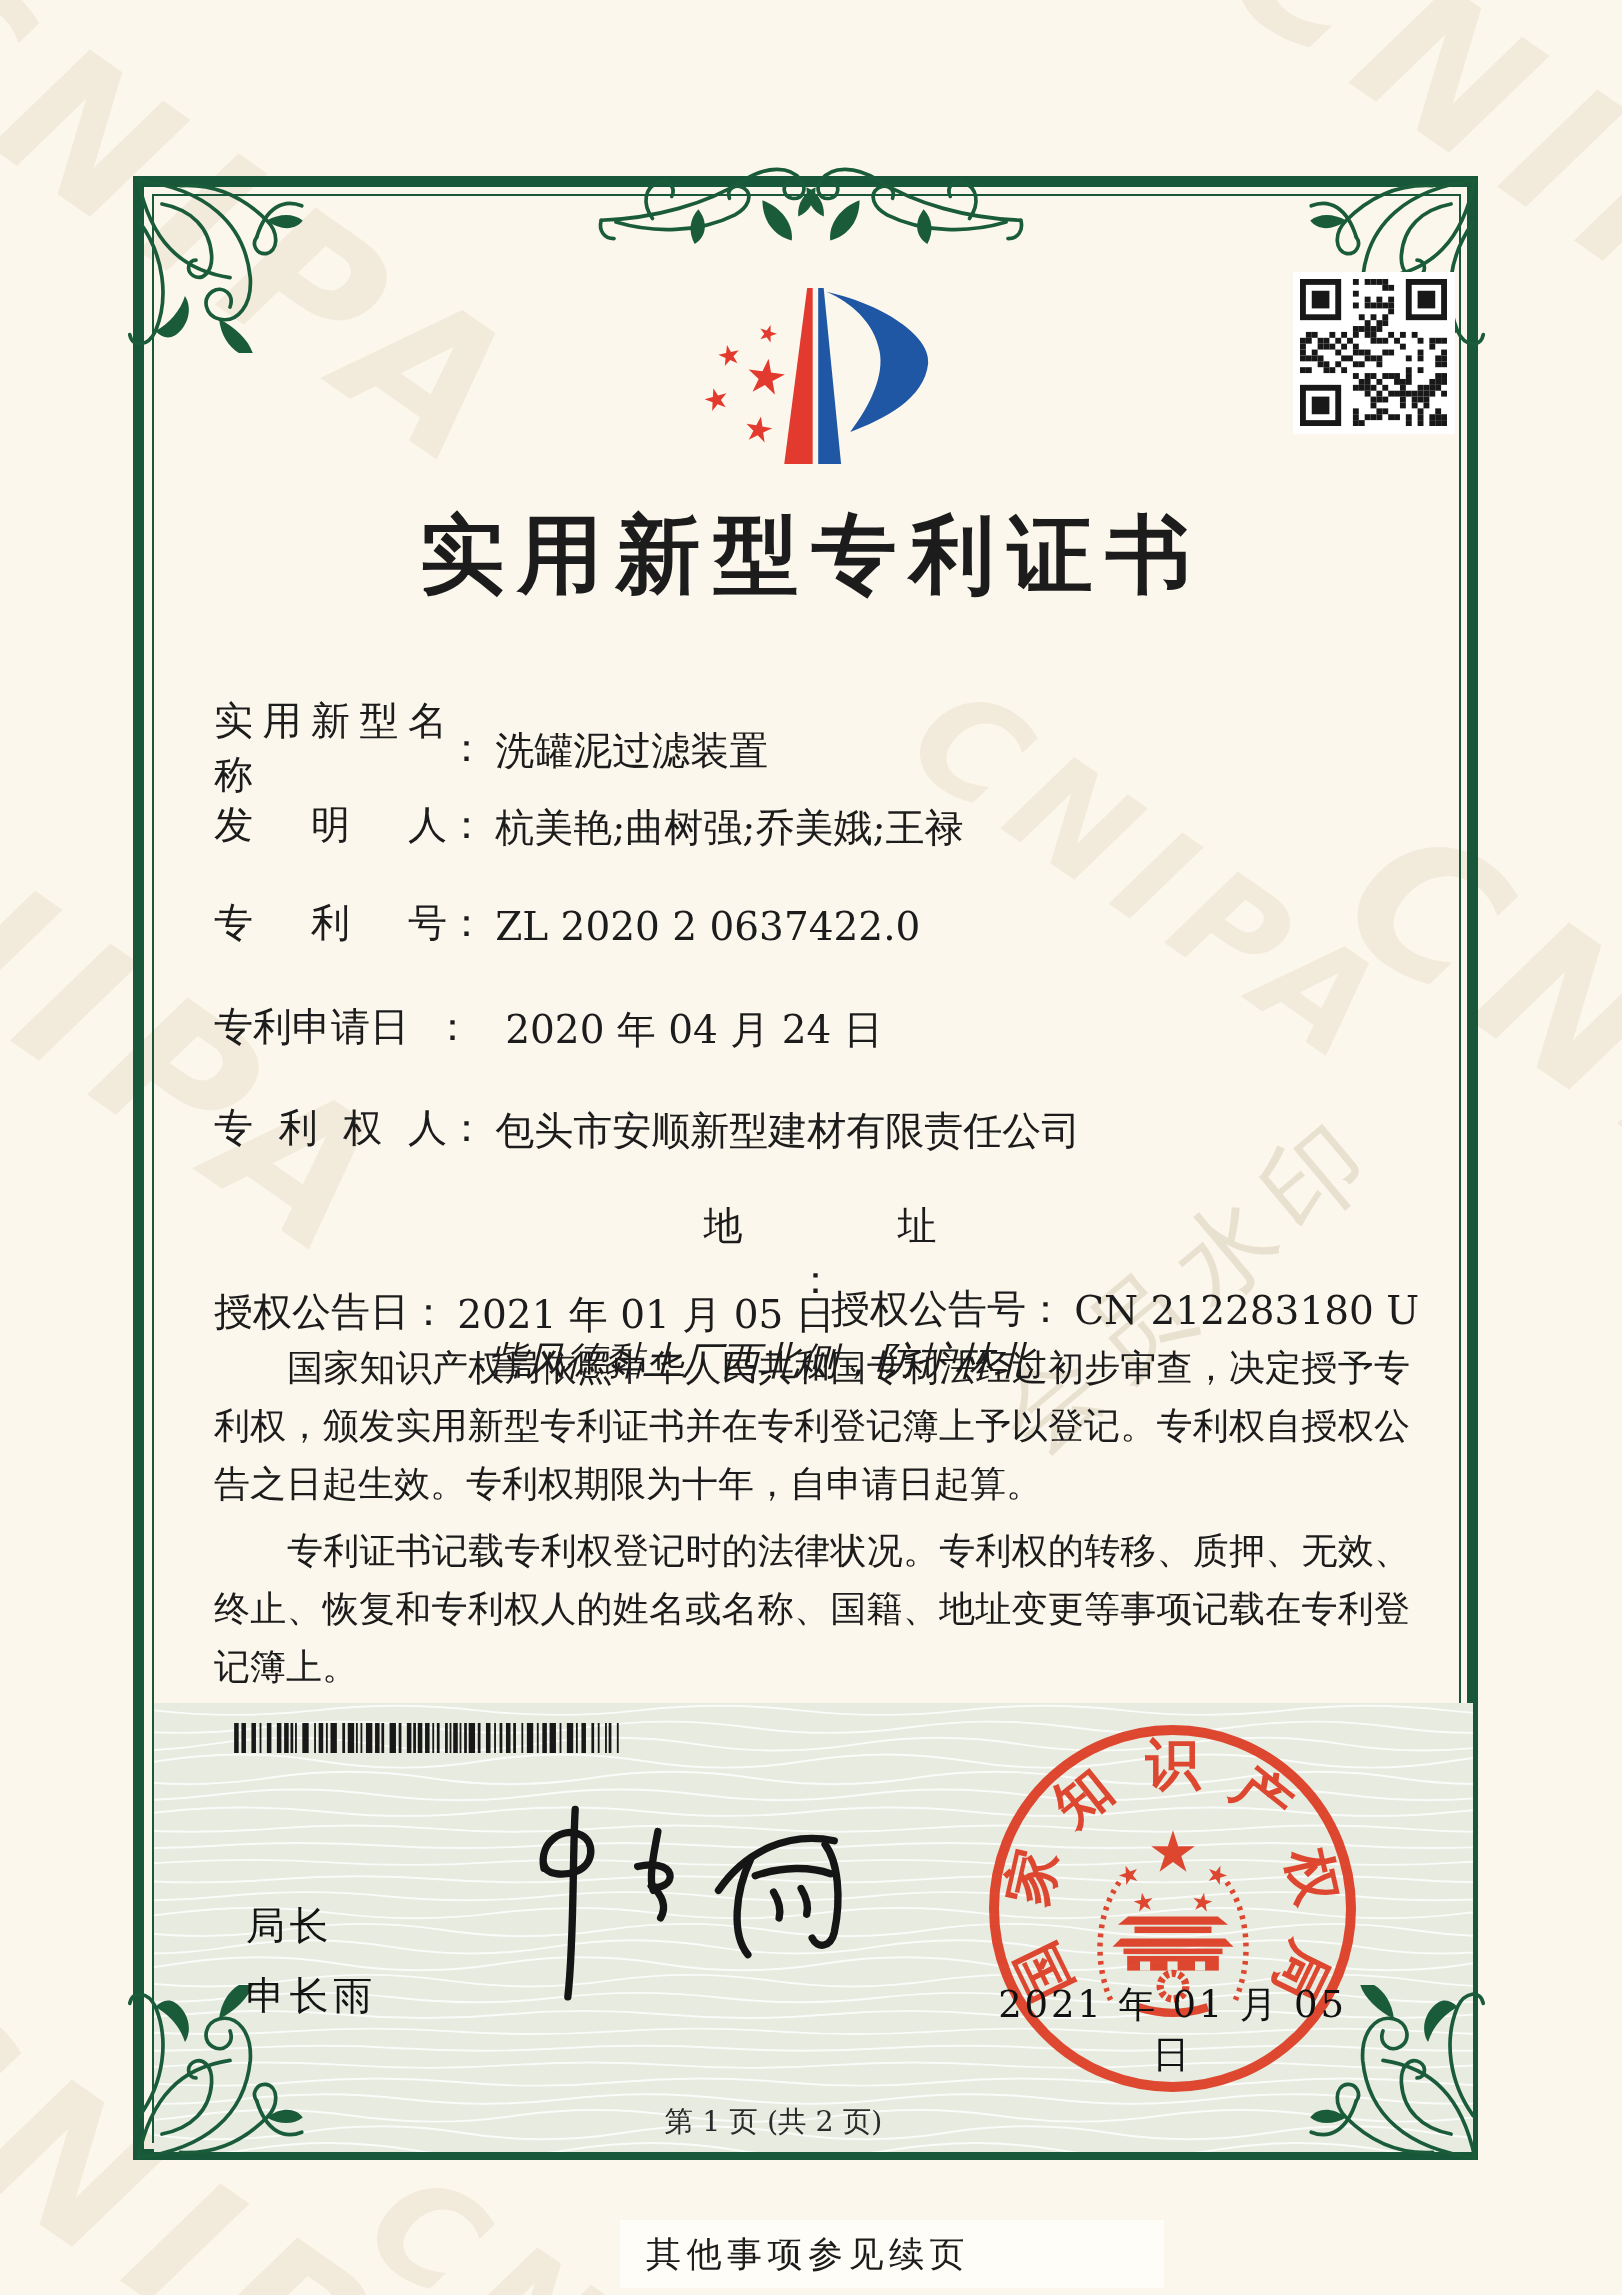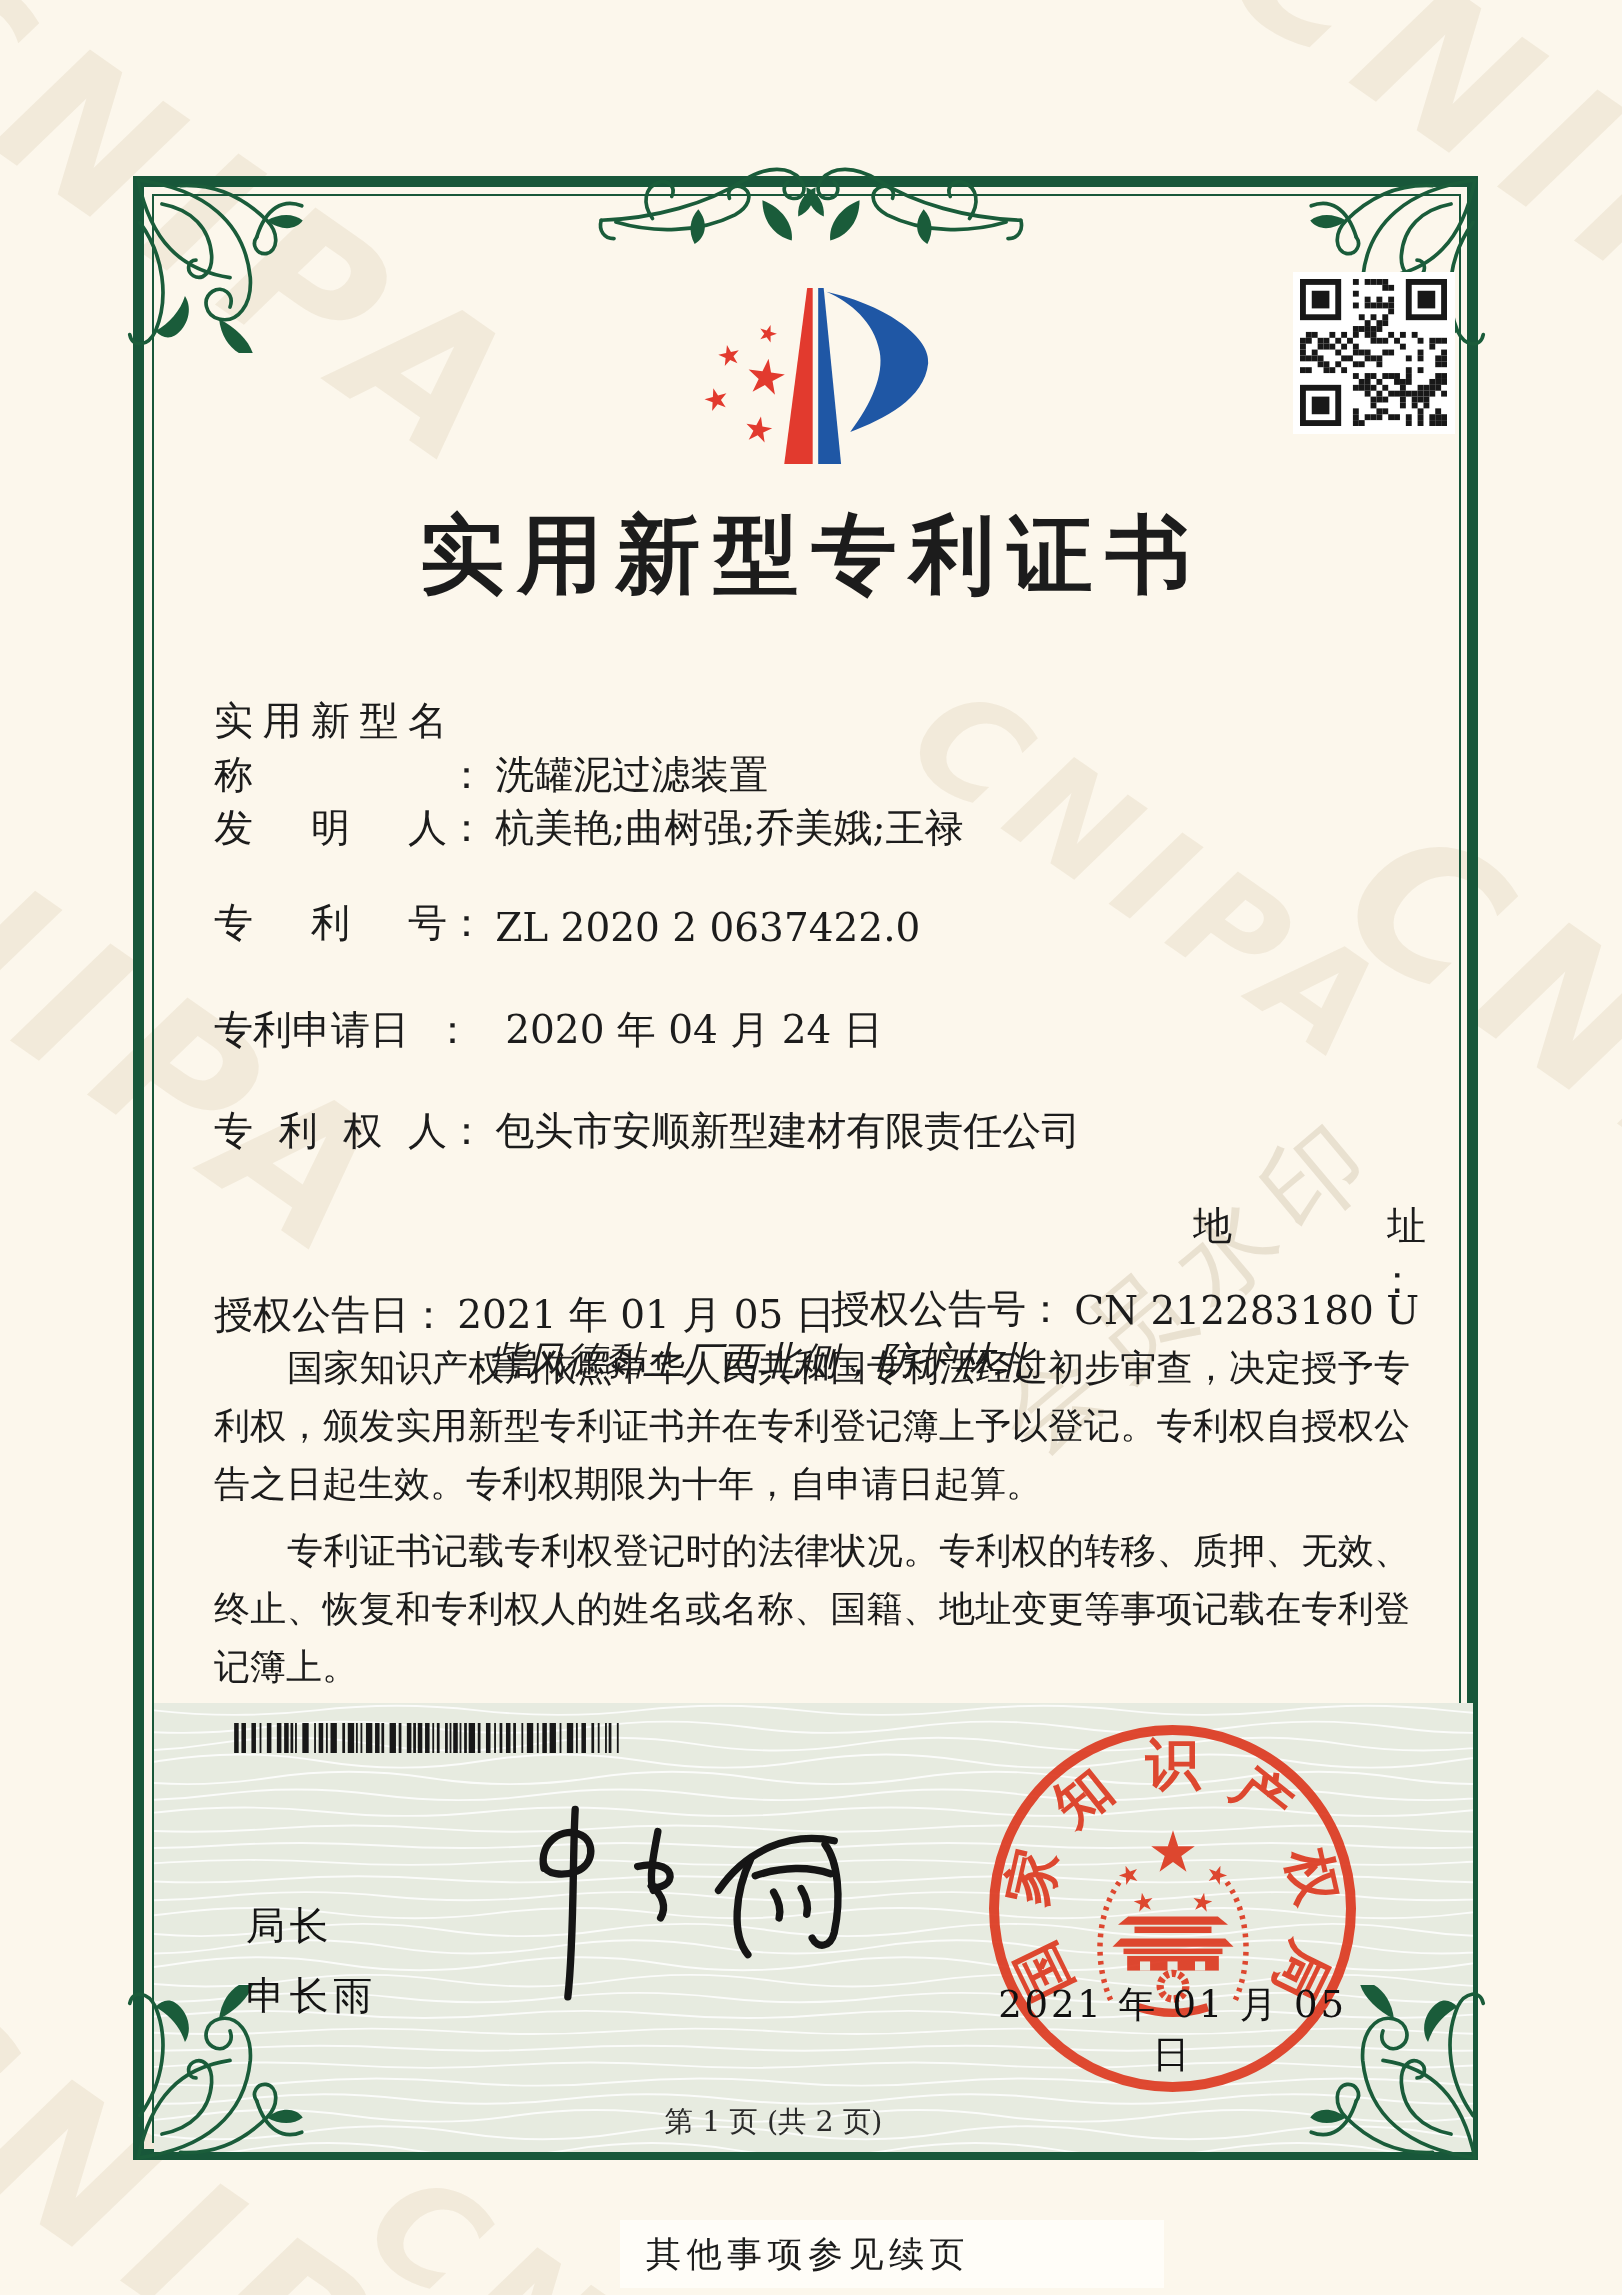--- a/index.html
+++ b/index.html
@@ -19,21 +19,21 @@
   .frame-outer{position:absolute;left:133px;top:176px;width:1345px;height:1984px;
       border:11px solid #18573a;box-sizing:border-box;z-index:1;}
   .frame-inner{position:absolute;left:152px;top:194px;width:1309px;height:1949px;
       border:2.8px solid #18573a;box-sizing:border-box;z-index:1;}
 
   .cert-no{position:absolute;left:214px;top:275px;font-size:37px;letter-spacing:3.7px;z-index:2;}
 
   .title{position:absolute;left:0;top:498px;width:1623px;text-align:center;
       font-size:85px;font-weight:bold;letter-spacing:13px;z-index:2;}
 
-  .row{position:absolute;left:214px;width:1212px;display:flex;align-items:flex-end;
+  .row{position:absolute;left:214px;width:1212px;display:flex;align-items:center;
       font-size:39px;z-index:2;}
   .lab{flex:none;}
   .lab.stretch{width:233px;text-align:justify;text-align-last:justify;}
   .colon{flex:none;margin-right:9.2px;}
   .val{flex:none;white-space:nowrap;margin-top:6px;}
   .row2{position:absolute;left:487px;font-size:39px;z-index:2;white-space:nowrap;}
   .pair2{position:absolute;left:617px;top:0;display:flex;}
 
   .paras{position:absolute;left:214px;top:1339px;width:1196px;font-size:36px;
       line-height:58px;text-align:justify;z-index:2;}

